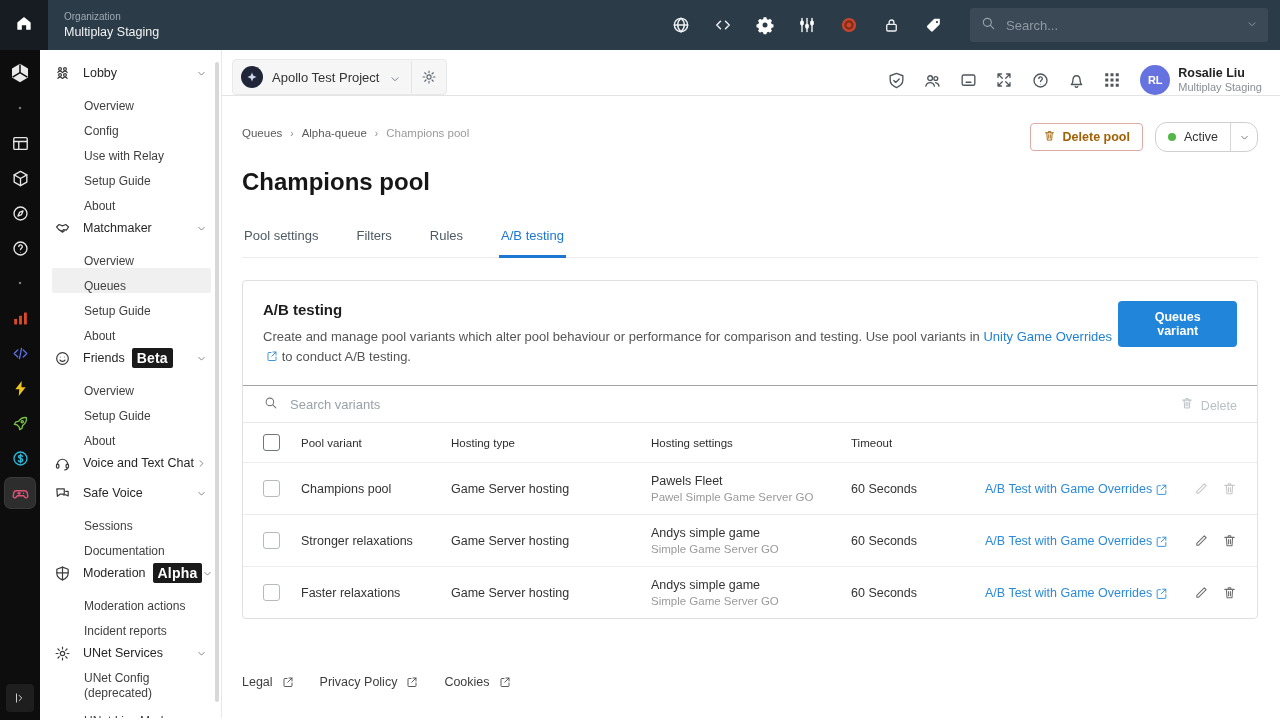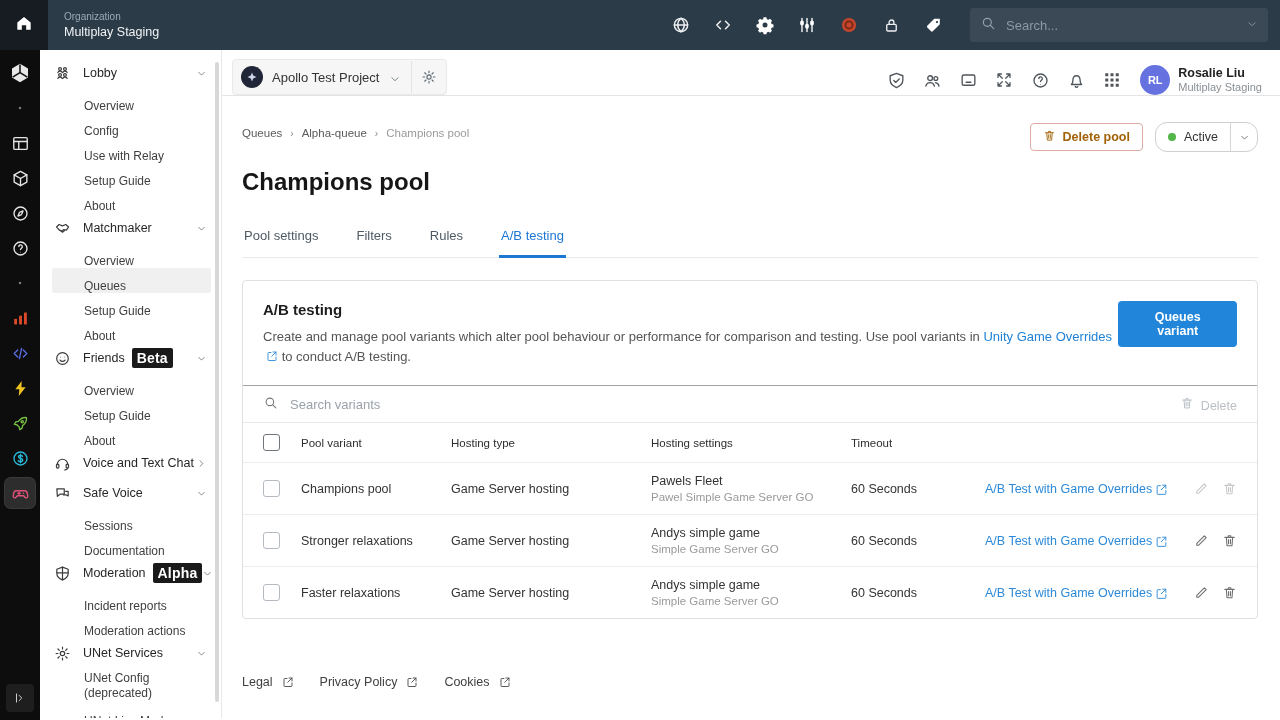--- a/index.html
+++ b/index.html
@@ -359,24 +359,24 @@
           <path d="M12 3l8 3v5.5c0 4.5-3.4 7.6-8 9.5-4.6-1.9-8-5-8-9.5V6z"></path>
           <path d="M12 3v18M4 11h16"></path>
         </svg></span>
     <span>Moderation</span>
     <span class="badge">Alpha</span>
     <span class="chev"><svg class="s" width="11" height="11" viewBox="0 0 24 24" stroke-width="2.4">
           <path d="M6 9.5l6 6 6-6"></path>
         </svg></span>
   </div>
   <div class="nav-sub">
+      <span>Moderation actions</span>
+    </div>
+  <div class="nav-sub">
       <span>Incident reports</span>
-    </div>
-  <div class="nav-sub">
-      <span>Moderation actions</span>
     </div>
 
   <div class="nav-section">
     <span class="nico"><svg class="s" width="17" height="17" viewBox="0 0 24 24" stroke-width="1.5">
           <circle cx="12" cy="12" r="3.1"></circle>
           <path d="M12 3v2.6M12 18.4V21M3 12h2.6M18.4 12H21M5.6 5.6l1.9 1.9M16.5 16.5l1.9 1.9M18.4 5.6l-1.9 1.9M7.5 16.5l-1.9 1.9"></path>
         </svg></span>
     <span>UNet Services</span>
     <span class="chev"><svg class="s" width="11" height="11" viewBox="0 0 24 24" stroke-width="2.4">
           <path d="M6 9.5l6 6 6-6"></path>

